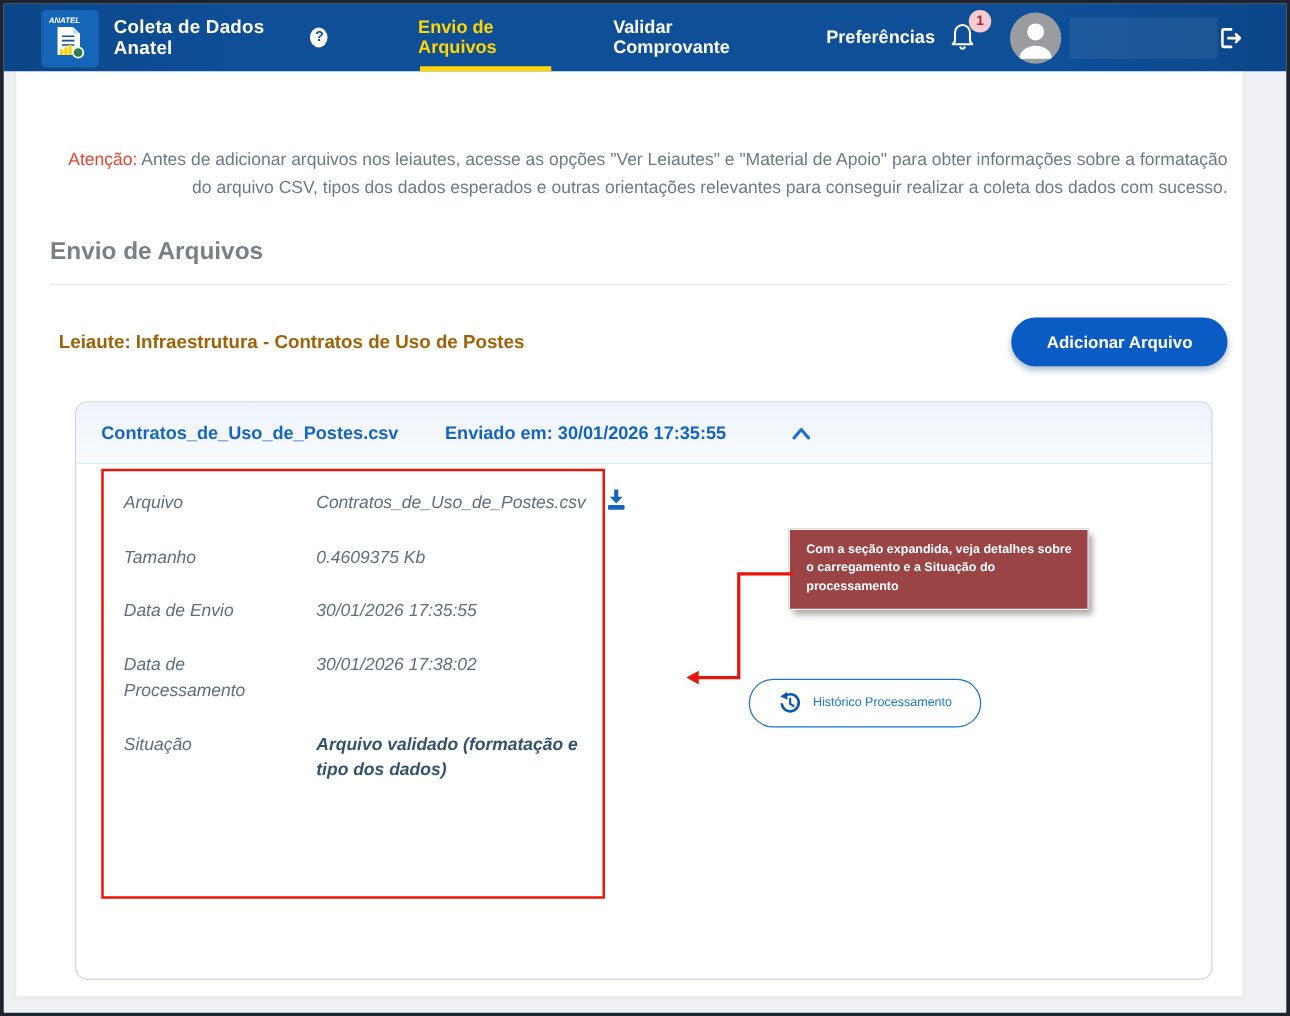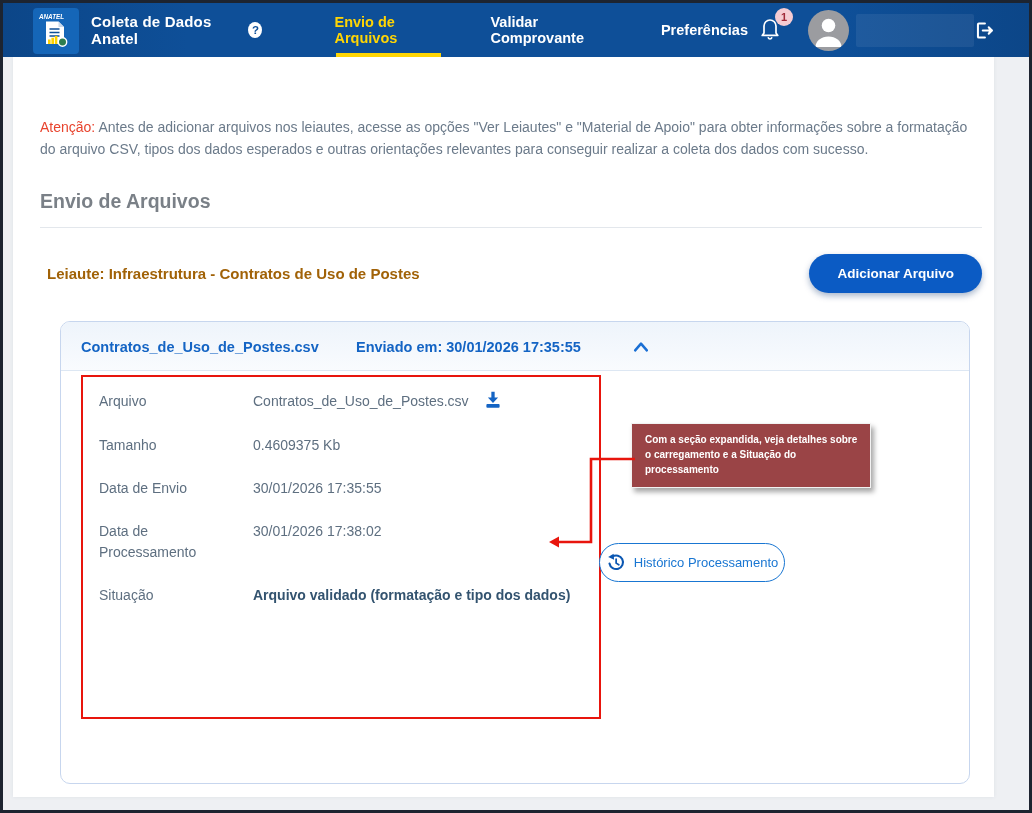--- a/index.html
+++ b/index.html
@@ -28,21 +28,21 @@
                 display:flex; align-items:center; justify-content:center; }
   .avatar { width:41px; height:41px; border-radius:50%; background:#9b9ca0; overflow:hidden; cursor:pointer; }
   .redacted-user { width:118px; height:33px; background:rgba(255,255,255,.07); margin-left:7px; border-radius:2px; }
   .logout { margin-left:auto; cursor:pointer; display:flex; }
 
   
   .app-body { height:754px; background:#eef0f3; }
   .panel { background:#fff; margin:0 35px 0 10px; height:740px; padding:0 12px 0 27px;
            box-shadow:0 0 4px rgba(40,60,90,.08); }
 
-  .warning { padding-top:60px; font-size:14px; line-height:1.55; color:#6b7a8a; max-width:960px; }
+  .warning { padding-top:60px; font-size:14px; line-height:1.55; color:#6b7a8a; max-width:960px;text-align:right; }
   .warning .warn-prefix { color:#e8432d; }
 
   .section-title { margin-top:30px; font-size:19.5px; font-weight:bold; color:#7a8087;
                    padding-bottom:14px; border-bottom:1px solid #e3e7ec; }
 
   .layout-row { display:flex; align-items:center; justify-content:space-between; margin:26px 0 0 7px; }
   .layout-label { font-size:15px; font-weight:bold; color:#a16207; }
   .add-btn { background:#0b5bc4; color:#fff; font-family:"Liberation Sans",sans-serif; font-weight:bold;
              font-size:13.5px; border:none; border-radius:21px; padding:12px 28px; cursor:pointer;
              box-shadow:0 3px 6px rgba(10,50,110,.35); }
@@ -51,42 +51,42 @@
   .card { margin:28px 12px 0 20px; border:1px solid #c7d6ee; border-radius:10px; background:#fff; overflow:hidden; }
   .card-header { display:flex; align-items:center; padding:17px 22px 15px 20px;
                  background:linear-gradient(180deg,#eef4fb,#f9fbfe); border-bottom:1px solid #dde7f3; cursor:pointer; }
   .ch-file   { flex:0 0 275px; color:#1464c4; font-weight:bold; font-size:14.5px; }
   .ch-sent   { flex:0 0 275px; color:#1464c4; font-weight:bold; font-size:14.5px; }
   .ch-status { flex:1 1 auto;  color:#1464c4; font-weight:bold; font-size:14.5px; }
   .chevron { flex:0 0 auto; display:flex; cursor:pointer; }
 
   .card-body { position:relative; height:412px; }
 
-  .details-box { position:absolute; left:20px; top:4px; width:520px; height:344px;
-                 border:2px solid #e8150d; padding:14px 18px 0 16px; }
+  .details-box { position:absolute; left:20px; top:4px; width:403px; height:344px;
+                 border:2px solid #e8150d; padding:14px 18px 0 16px;font-style:italic; }
   .detail-row { display:flex; margin-bottom:23px; }
   .detail-label { flex:0 0 106px; color:#5e6f80; font-size:14px; line-height:1.45; }
   .detail-value { margin-left:48px; color:#5e6f80; font-size:14px; line-height:1.45;
                   display:flex; align-items:flex-start; gap:14px; }
   .detail-value.strong { font-weight:bold; color:#33536f; }
   .dl-icon { cursor:pointer; display:flex; margin-top:-1px; }
   .redaction { width:190px; height:34px; background:#8e3b3e; }
   .row-redacted { align-items:center; }
 
   .callout { position:absolute; left:570px; top:52px; width:240px; background:#9a4446;
              border:1px solid #f2f2f2; box-shadow:3px 4px 5px rgba(0,0,0,.35);
              color:#ffffff; font-weight:bold; font-size:10px; line-height:1.5; padding:8px 10px 10px 13px; }
 
   .connector { position:absolute; left:486px; top:80px; pointer-events:none; }
 
   .history-btn { position:absolute; left:538px; top:172px; width:186px; height:39px;
                  background:#fff; border:1.5px solid #1976d2; border-radius:20px;
                  display:flex; align-items:center; justify-content:center; gap:9px; cursor:pointer;
                  font-family:"Liberation Sans",sans-serif; }
-  .history-label { color:#1976d2; font-size:13px; }
+  .history-label { color:#1976d2; font-size:10px; }
 </style>
 </head>
 <body>
 
 <div class="viewport">
 
   <header class="navbar">
     <div class="logo-tile">
       <svg width="42" height="42" viewBox="0 0 42 42">
         <text x="4" y="8.5" font-size="6.3" font-style="italic" font-weight="bold" fill="#ffffff" font-family="Liberation Sans,sans-serif">ANATEL</text>

